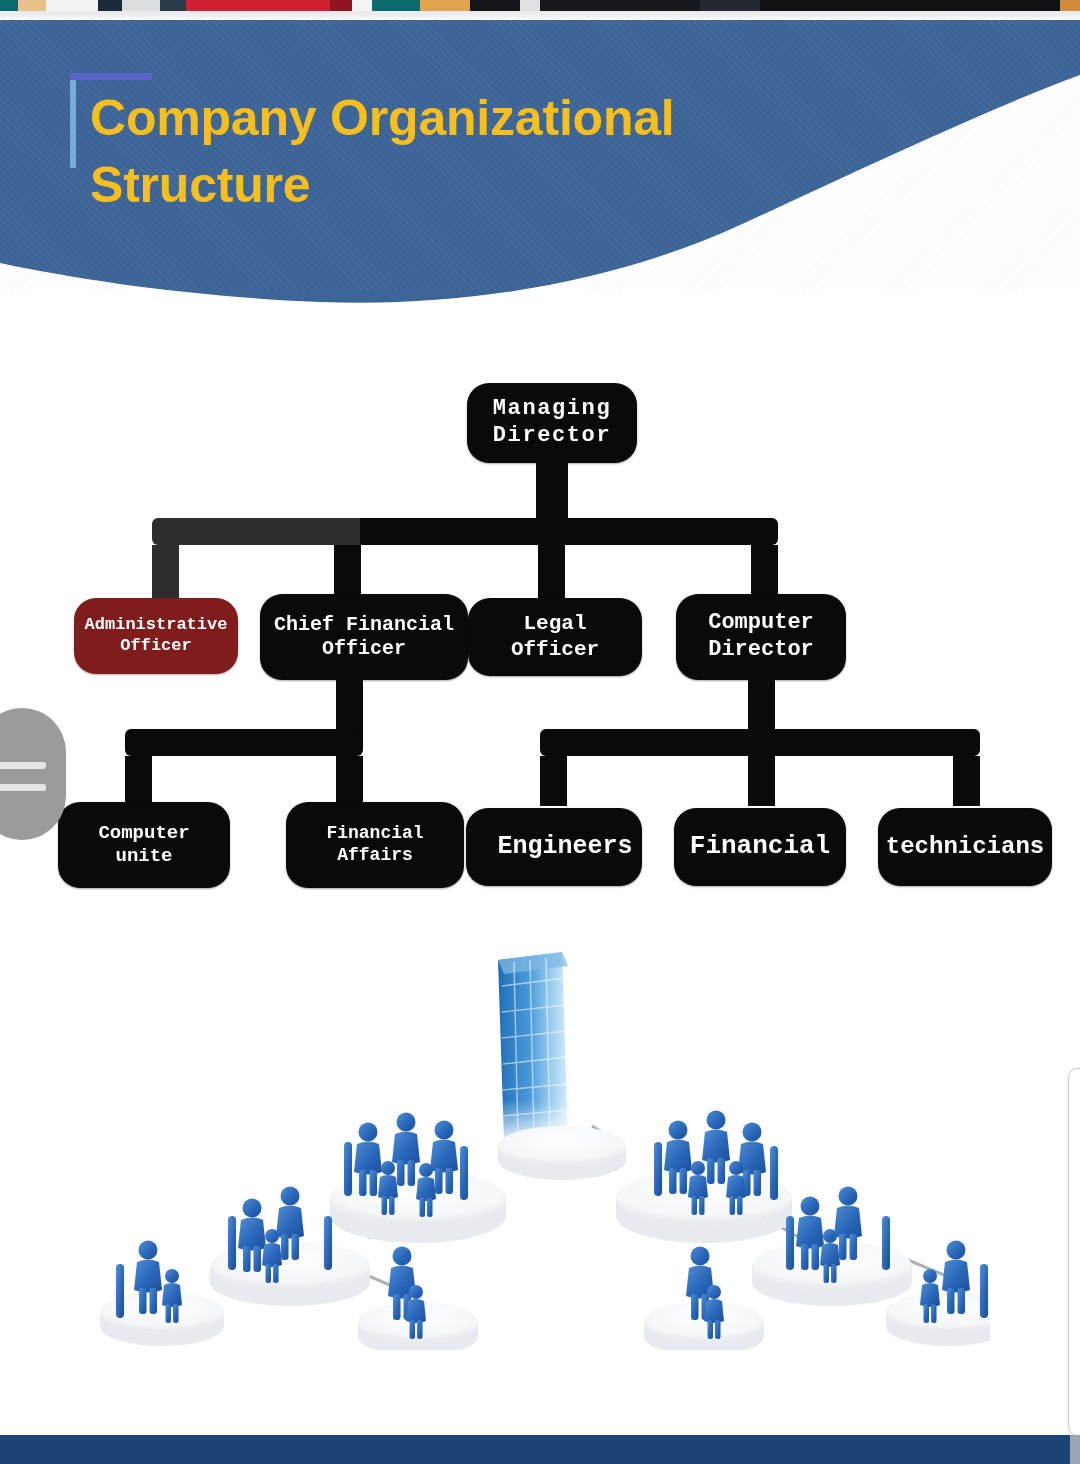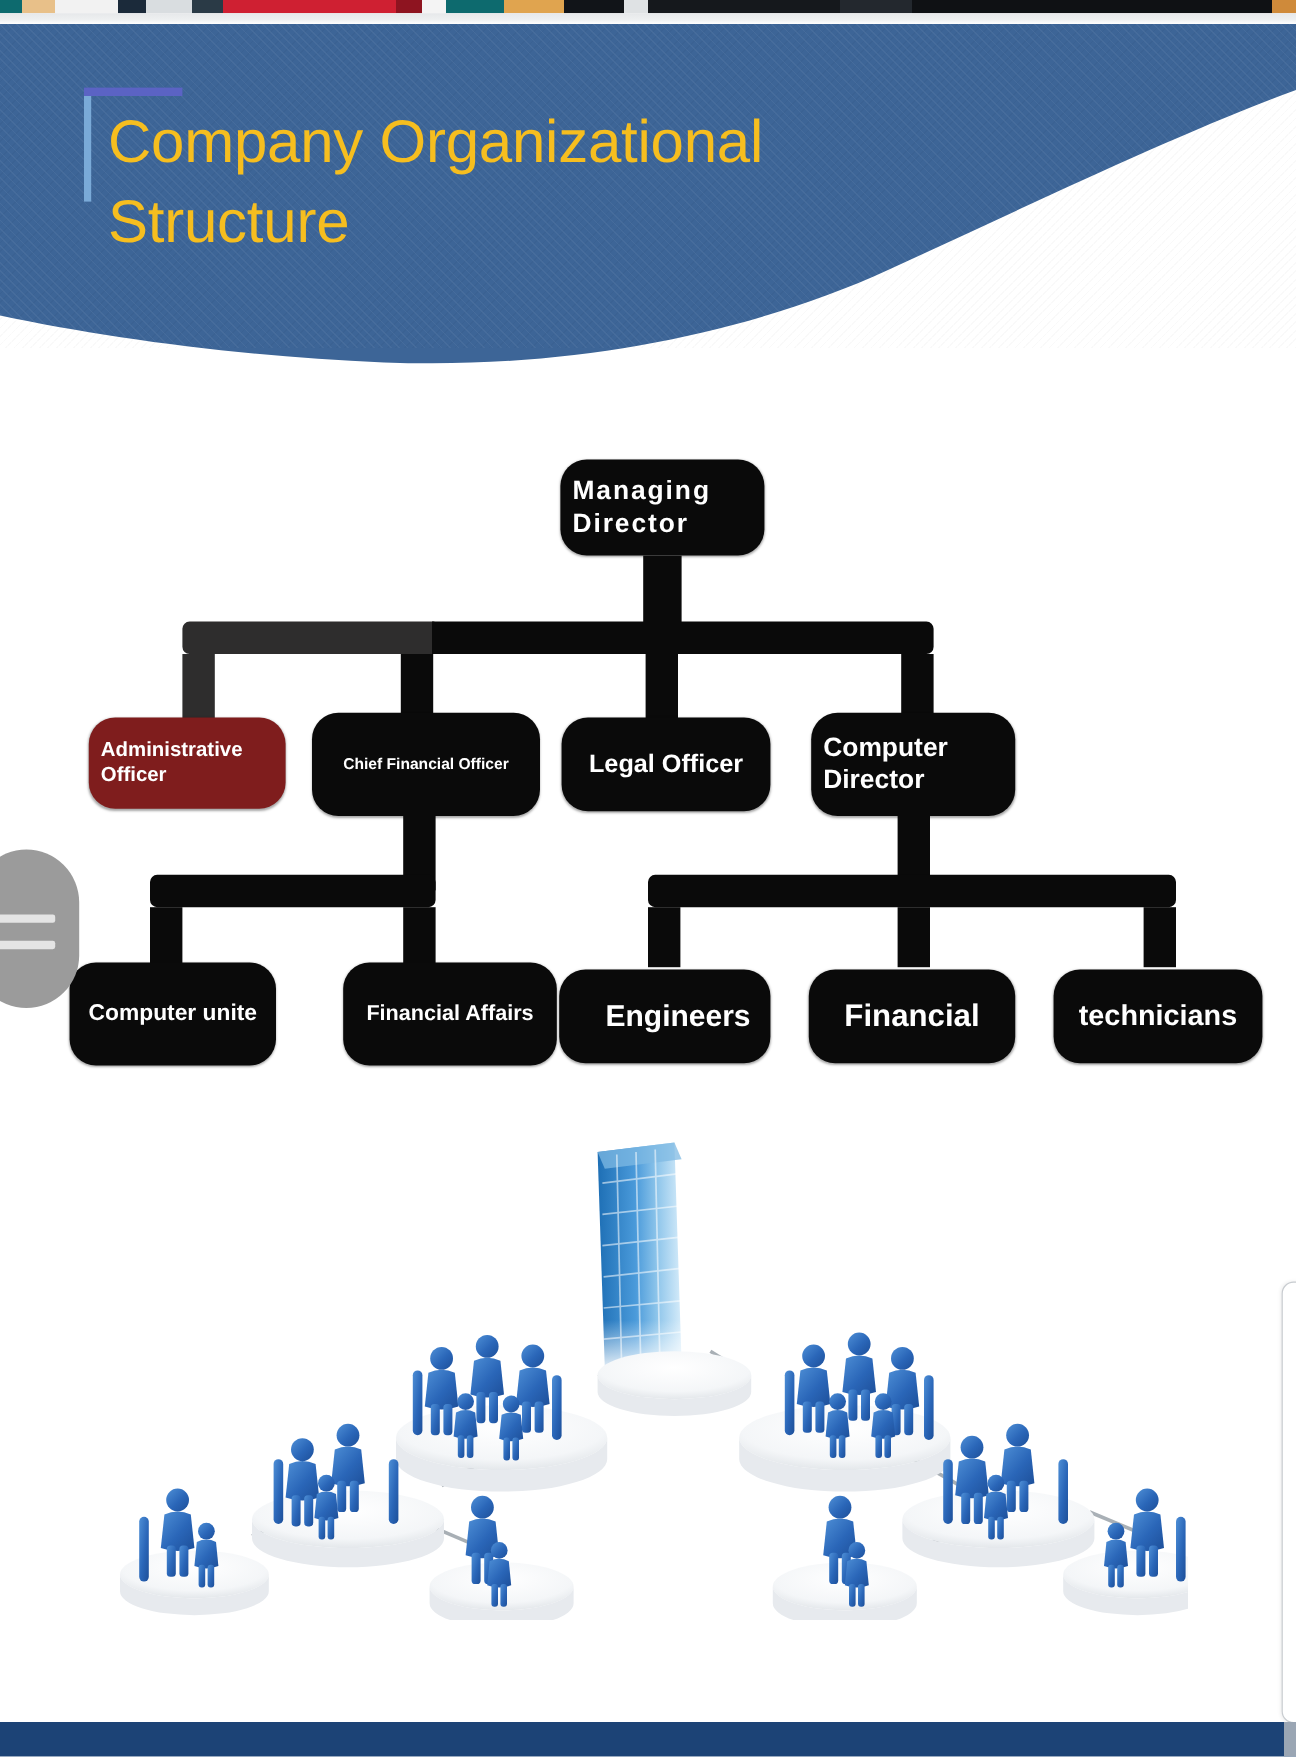--- a/index.html
+++ b/index.html
@@ -58,39 +58,40 @@
     position:absolute; left:70px; top:73px; width:82px; height:7px;
     background:#5b63c4;
   }
   .title-accent-v {
     position:absolute; left:70px; top:80px; width:6px; height:88px;
     background:#7aaad8;
   }
   .page-title {
     position:absolute; left:90px; top:85px; width:760px;
     color:#F6BE1F;
-    font-size:50px; font-weight:normal; line-height:1.33;
+    font-size:50px; font-weight:bold; line-height:1.33;
     letter-spacing:-0.2px;
     white-space:pre-line;
   }
 
   
   .chart { position:absolute; left:0; top:330px; width:1080px; height:600px; }
 
   .node {
     position:absolute;
     background:#0a0a0a;
     color:#ffffff;
     border-radius:22px;
     display:flex; align-items:center; justify-content:center;
-    text-align:left;
+    text-align:center;
     font-weight:bold;
     line-height:1.22;
     padding:4px 10px;
     box-shadow:0 1px 2px rgba(0,0,0,.35);
+    font-family:Liberation Mono, monospace;
   }
   .node.gray { background:#7f1d1d; }
 
   .conn { position:absolute; background:#0a0a0a; }
   .conn.gray { background:#2e2d2d; }
 
   
   .side-handle {
     position:absolute; left:-22px; top:708px;
     width:88px; height:132px;
@@ -160,21 +161,21 @@
 
     <div class="conn gray" style="left:152px; top:188px; width:210px; height:27px; border-radius:6px 0 0 6px;"></div>
     <div class="conn" style="left:360px; top:188px; width:418px; height:27px; border-radius:0 6px 6px 0;"></div>
 
     <div class="conn gray" style="left:152px; top:215px; width:27px; height:56px;"></div>
     <div class="conn" style="left:334px; top:215px; width:27px; height:56px;"></div>
     <div class="conn" style="left:538px; top:215px; width:27px; height:56px;"></div>
     <div class="conn" style="left:751px; top:215px; width:27px; height:56px;"></div>
 
     <div class="node gray" style="left:74px; top:268px; width:164px; height:76px; font-size:17px;">Administrative Officer</div>
-    <div class="node" style="left:260px; top:264px; width:190px; height:86px; font-size:13px;">Chief Financial Officer</div>
+    <div class="node" style="left:260px; top:264px; width:208px; height:86px; font-size:20px;">Chief Financial Officer</div>
     <div class="node" style="left:468px; top:268px; width:174px; height:78px; font-size:21px;">Legal Officer</div>
     <div class="node" style="left:676px; top:264px; width:170px; height:86px; font-size:22px;">Computer Director</div>
 
     <div class="conn" style="left:336px; top:350px; width:27px; height:62px;"></div>
 
     <div class="conn" style="left:125px; top:399px; width:238px; height:27px; border-radius:6px;"></div>
     <div class="conn" style="left:125px; top:426px; width:27px; height:50px;"></div>
     <div class="conn" style="left:336px; top:426px; width:27px; height:50px;"></div>
 
     <div class="conn" style="left:748px; top:350px; width:27px; height:62px;"></div>

